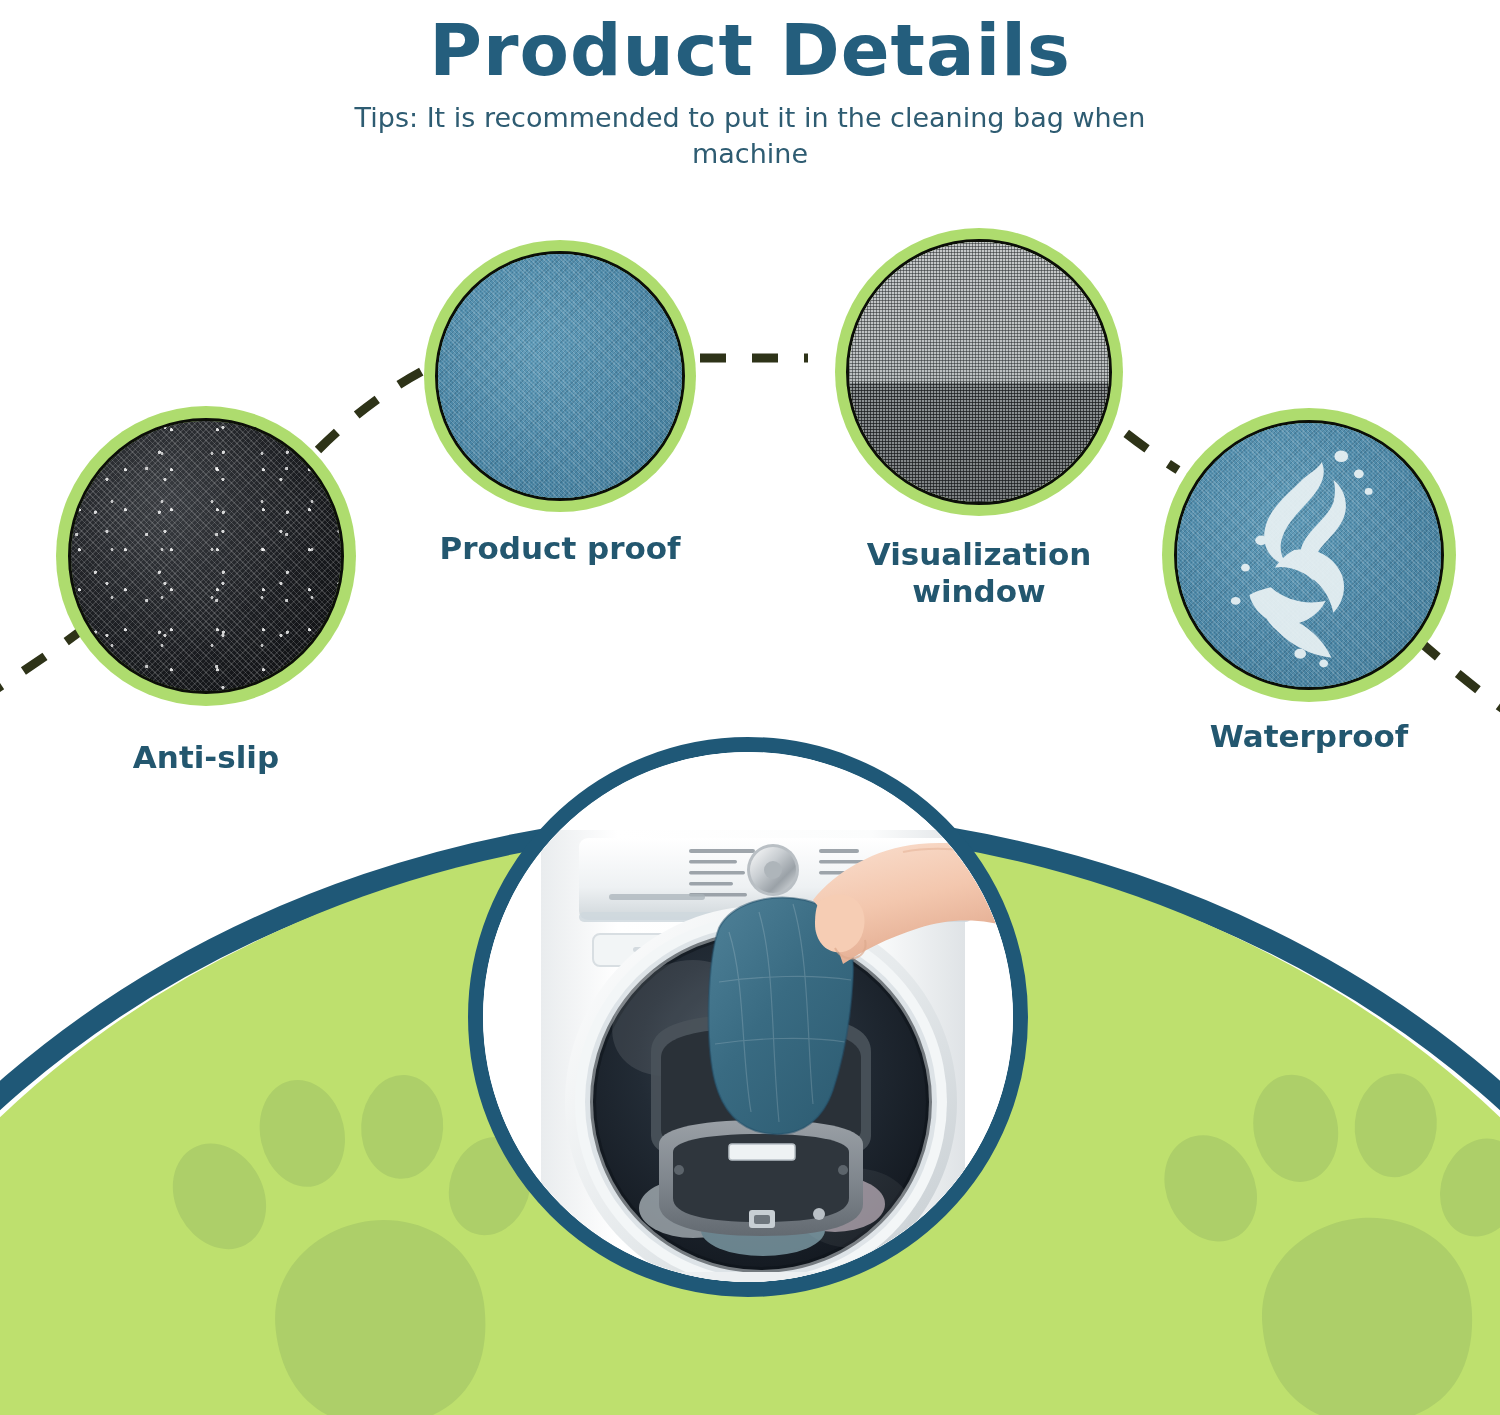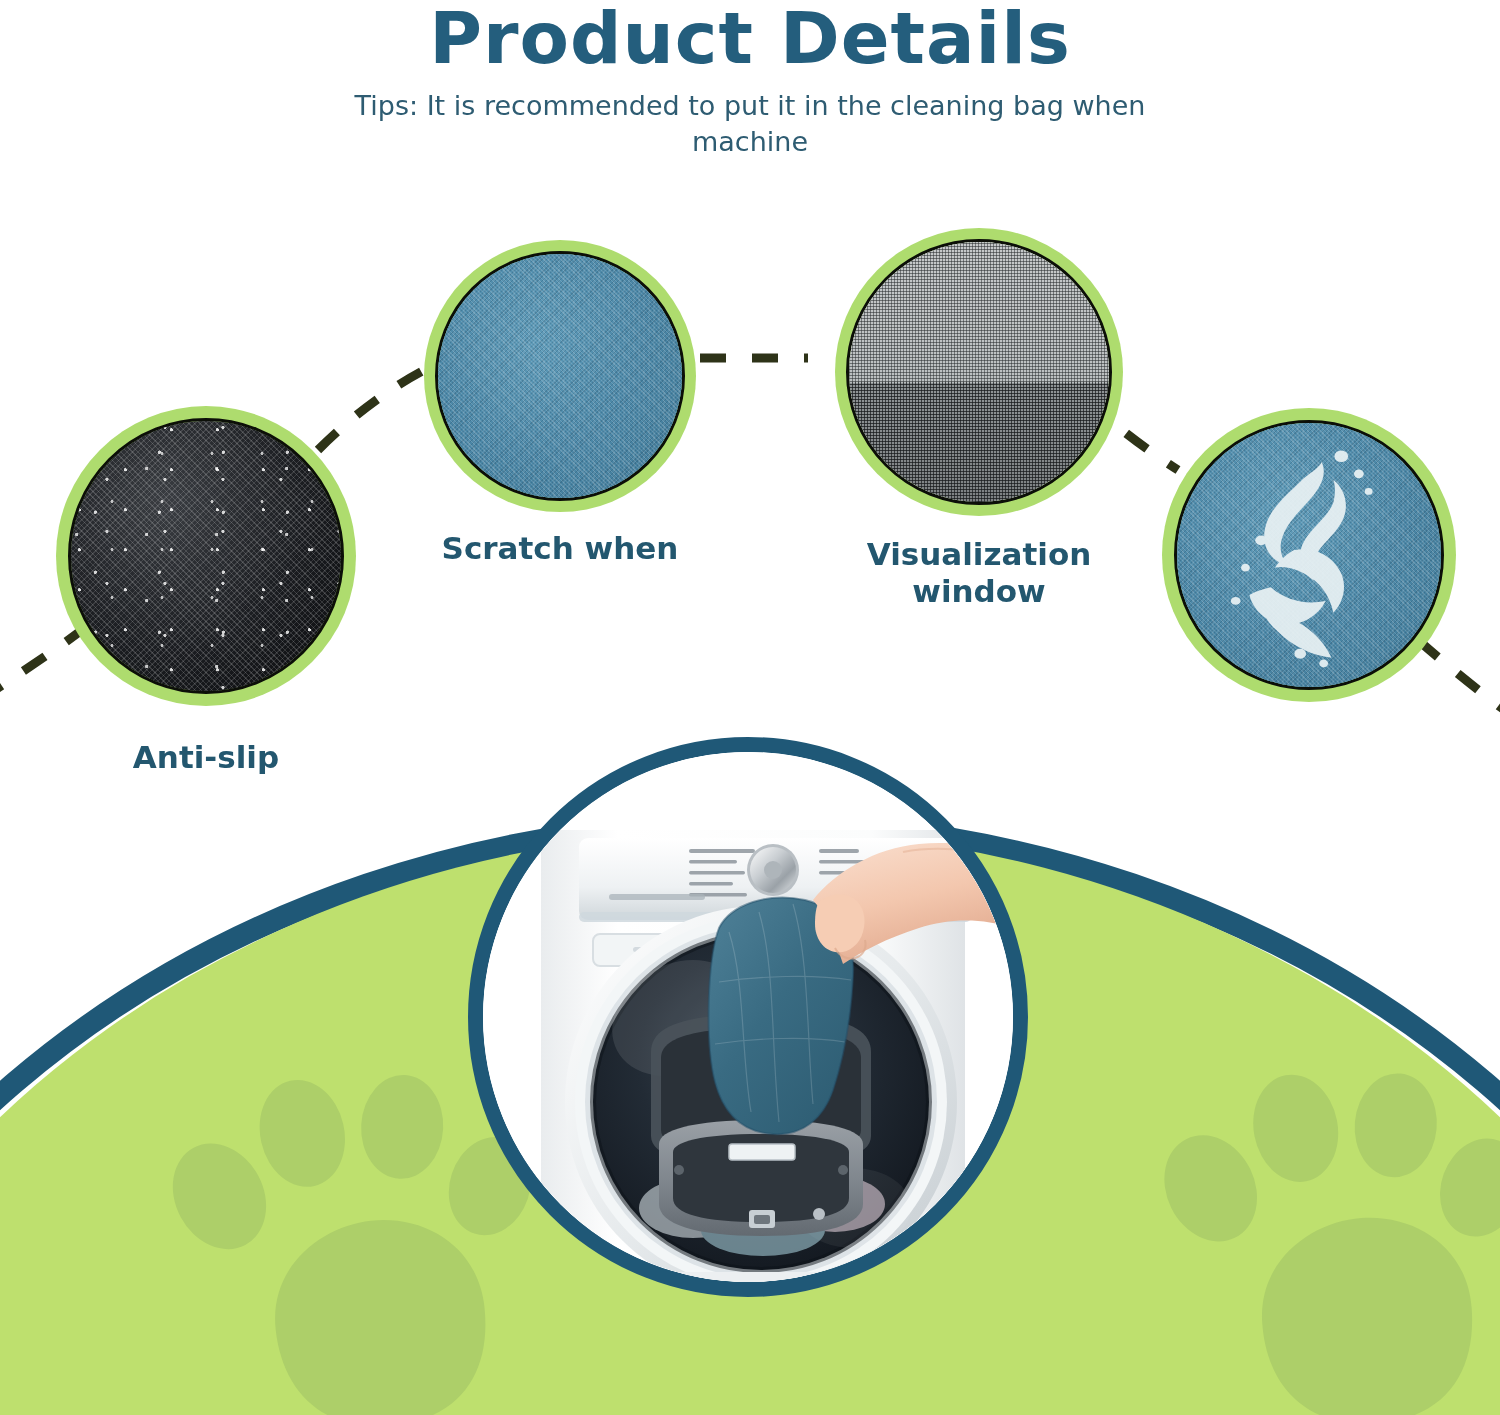--- a/index.html
+++ b/index.html
@@ -20,21 +20,21 @@
 
   
   .header {
     position: absolute;
     left: 0;
     top: 0;
     width: 1500px;
     text-align: center;
   }
   .page-title {
-    margin: 0;
+    margin: 12px;
     padding-top: 2px;
     font-size: 72px;
     line-height: 1.0;
     font-weight: bold;
     letter-spacing: 1px;
     color: #245E7D;
     font-family: "DejaVu Sans", sans-serif;
   }
   .tips {
     margin: 14px auto 1px auto;
@@ -212,21 +212,21 @@
     </div>
     <div class="feature-label" style="top:333px;">Anti-slip</div>
   </div>
 
   <div class="feature" style="left:424px; top:240px; width:272px;">
     <div class="feature-circle" style="width:272px;height:272px;">
       <div class="feature-inner" style="left:11px;top:11px;right:11px;bottom:11px;">
         <div class="tex-denim"></div>
       </div>
     </div>
-    <div class="feature-label" style="top:290px;">Scratch when</div>
+    <div class="feature-label" style="top:290px;">Product proof</div>
   </div>
 
   <div class="feature" style="left:835px; top:228px; width:288px;">
     <div class="feature-circle" style="width:288px;height:288px;">
       <div class="feature-inner" style="left:11px;top:11px;right:11px;bottom:11px;">
         <div class="tex-mesh"></div>
       </div>
     </div>
     <div class="feature-label" style="top:308px;">
       <div>Visualization</div>
@@ -255,20 +255,21 @@
             <ellipse cx="86" cy="120" rx="6" ry="5"></ellipse>
             <ellipse cx="70" cy="148" rx="4.5" ry="4"></ellipse>
             <ellipse cx="60" cy="182" rx="5" ry="4"></ellipse>
             <ellipse cx="126" cy="236" rx="6" ry="5"></ellipse>
             <ellipse cx="150" cy="246" rx="4.5" ry="4"></ellipse>
             <ellipse cx="104" cy="110" rx="4" ry="3.5"></ellipse>
           </g>
         </svg>
       </div>
     </div>
+    <div class="feature-label" style="top:310px;">Waterproof</div>
   </div>
 
   <div class="photo-ring" style="left:468px; top:737px; width:560px; height:560px;">
     <div class="photo">
       <svg viewBox="0 0 530 530" width="100%" height="100%">
         <defs>
           <radialGradient id="drumG" cx="45%" cy="38%" r="70%">
             <stop offset="0%" stop-color="#3b4752"></stop>
             <stop offset="45%" stop-color="#222b35"></stop>
             <stop offset="100%" stop-color="#11161d"></stop>

